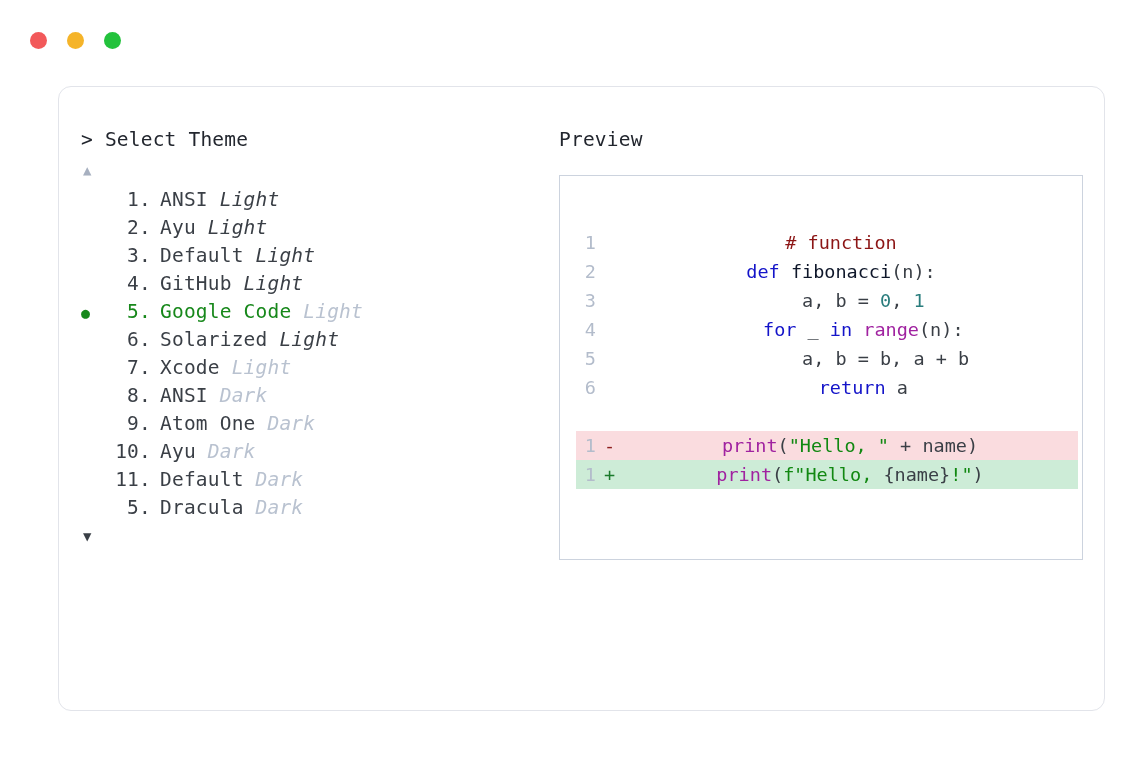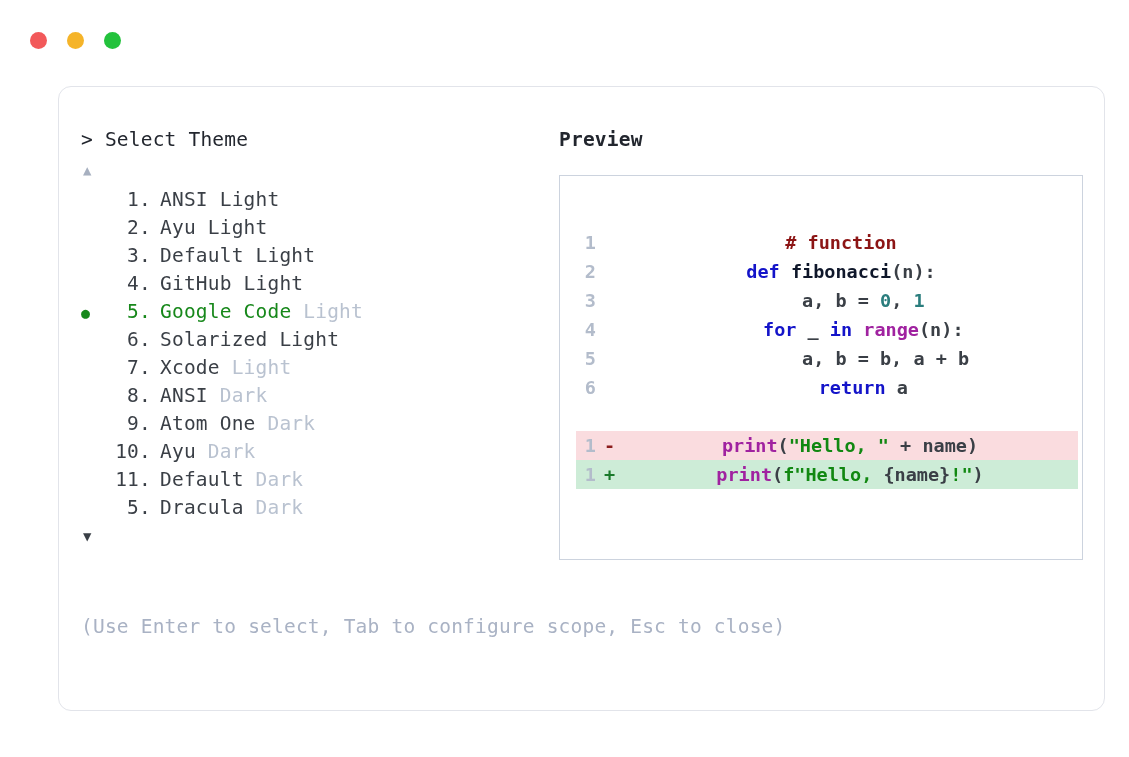--- a/index.html
+++ b/index.html
@@ -90,21 +90,21 @@
     font-size: 15px;
     color: #17881b;
   }
   .row-index {
     width: 44px;
     flex: 0 0 44px;
     text-align: right;
     color: #3a3f46;
   }
   .row-name  { color: #3a3f46; margin-left: 9px; }
-  .row-suffix{ color: #b9c2d0; }
+  .row-suffix{ color: #b9c2d0; font-style: italic; }
   .theme-row.selected .row-index,
   .theme-row.selected .row-name { color: #17881b; }
   .theme-row.selected .row-suffix { color: #b9c2d0; }
   .row-suffix.strong { color: #3a3f46; }
 
   
   #footer-hint {
     position: absolute;
     left: 22px;
     top: 527px;
@@ -114,21 +114,20 @@
     letter-spacing: 0.2px;
     white-space: pre;
   }
 
   
   #preview-column {
     position: absolute;
     left: 500px;
     top: 40px;
     width: 525px;
-    font-weight: bold;
   }
   #preview-label {
     font-size: 19.5px;
     line-height: 26px;
     color: #22262e;
     letter-spacing: 0.2px;
   }
   #preview-panel {
     margin-top: 22px;
     box-sizing: border-box;
@@ -208,21 +207,20 @@
         <div class="theme-row"><span class="row-bullet"></span><span class="row-index">8.</span><span class="row-name">ANSI</span><span class="row-suffix"> Dark</span></div>
         <div class="theme-row"><span class="row-bullet"></span><span class="row-index">9.</span><span class="row-name">Atom One</span><span class="row-suffix"> Dark</span></div>
         <div class="theme-row"><span class="row-bullet"></span><span class="row-index">10.</span><span class="row-name">Ayu</span><span class="row-suffix"> Dark</span></div>
         <div class="theme-row"><span class="row-bullet"></span><span class="row-index">11.</span><span class="row-name">Default</span><span class="row-suffix"> Dark</span></div>
         <div class="theme-row"><span class="row-bullet"></span><span class="row-index">5.</span><span class="row-name">Dracula</span><span class="row-suffix"> Dark</span></div>
       </div>
 
     <div id="scroll-down-indicator" class="scroll-arrow">▼</div>
   </div>
 
-  <div id="footer-hint">(Use Enter to select, Tab to configure scope, Esc to close)</div>
 
   <div id="preview-column">
     <div id="preview-label">Preview</div>
     <div id="preview-panel">
       <div id="code-block">
           <div class="code-line"><span class="gutter">1</span><span class="code-text"><span class="tok-comment"># function</span></span></div>
           <div class="code-line"><span class="gutter">2</span><span class="code-text"><span class="tok-keyword">def </span><span class="tok-func">fibonacci</span><span class="tok-punct">(n):</span></span></div>
           <div class="code-line"><span class="gutter">3</span><span class="code-text"><span class="tok-plain">    a, b = </span><span class="tok-number">0</span><span class="tok-plain">, </span><span class="tok-number">1</span></span></div>
           <div class="code-line"><span class="gutter">4</span><span class="code-text"><span class="tok-plain">    </span><span class="tok-keyword">for</span><span class="tok-plain"> _ </span><span class="tok-keyword">in</span><span class="tok-plain"> </span><span class="tok-builtin">range</span><span class="tok-punct">(n):</span></span></div>
           <div class="code-line"><span class="gutter">5</span><span class="code-text"><span class="tok-plain">        a, b = b, a + b</span></span></div>

